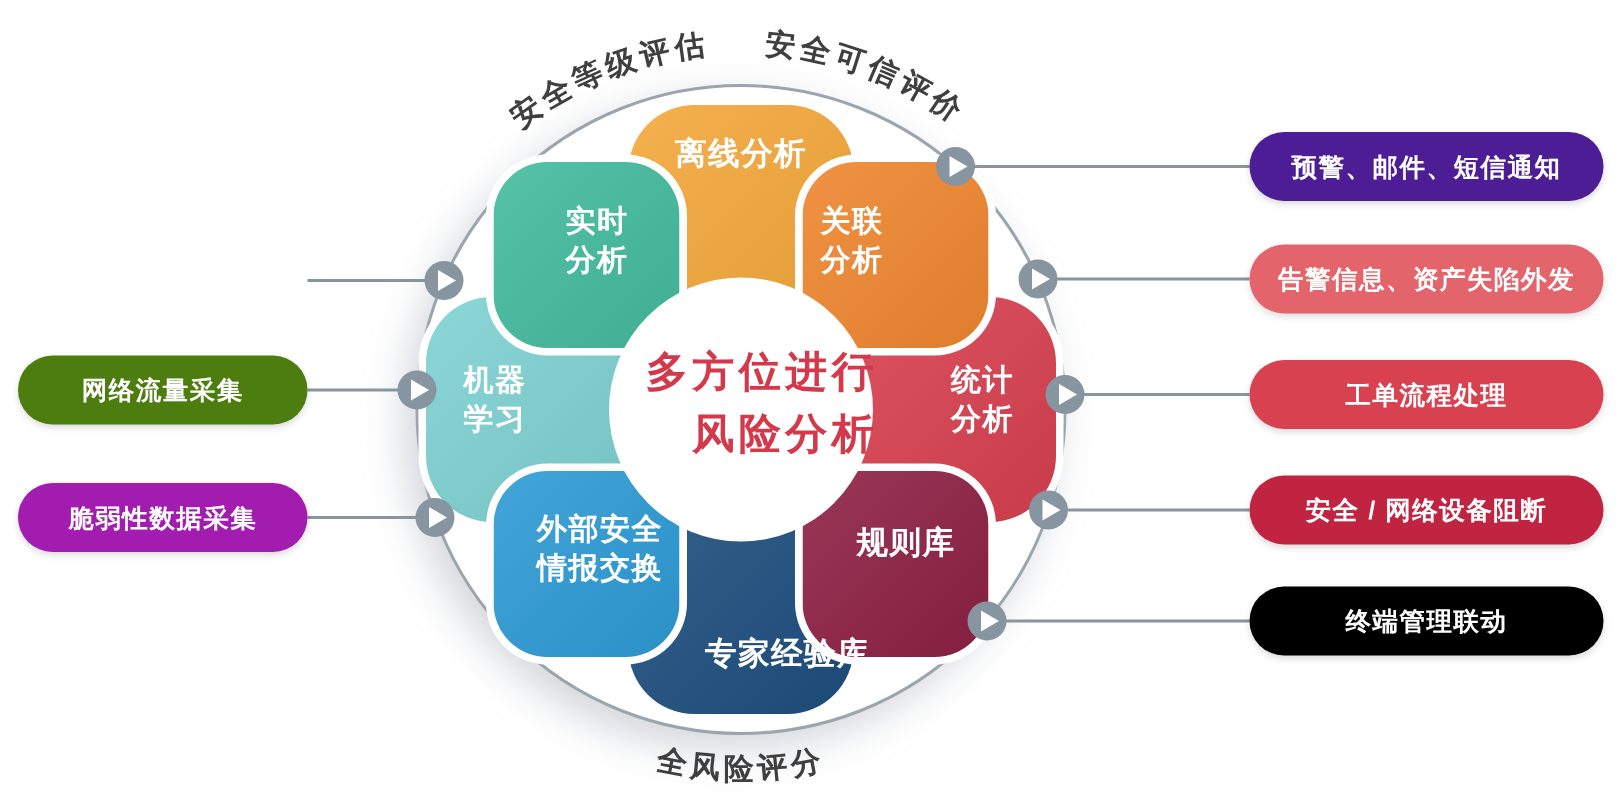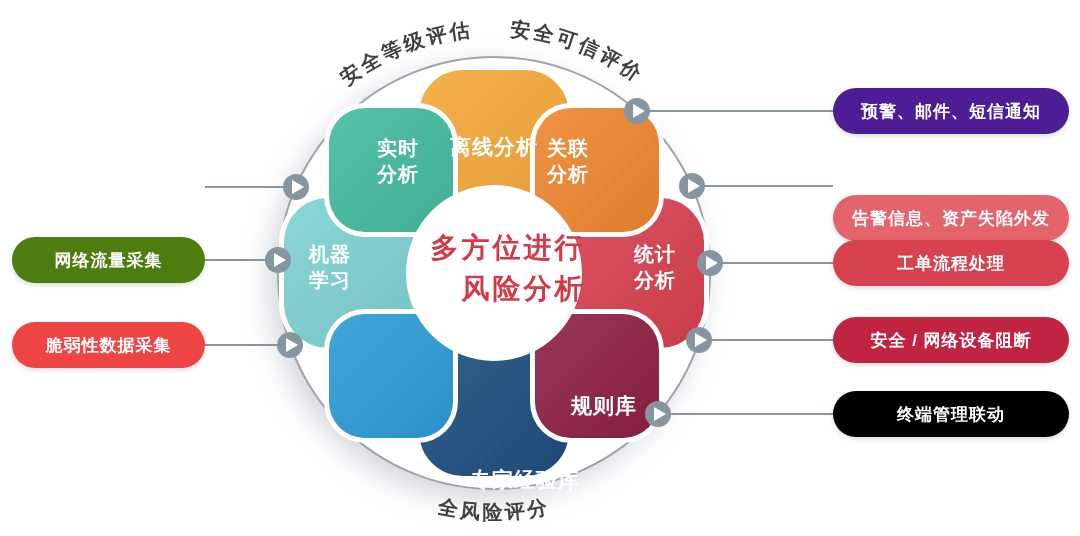--- a/index.html
+++ b/index.html
@@ -32,21 +32,21 @@
   #petal-correlation { left:535px; top:108px; }
   #petal-rule        { left:535px; top:314px; }
   #petal-external    { left:329px; top:314px; }
 
   .center-disc { position:absolute; z-index:3; left:406px; top:185px; width:176px; height:176px;
                  border-radius:50%; background:#fff; }
 
   .plabel { position:absolute; z-index:4; transform:translate(-50%,-50%);
             color:#fff; font-weight:bold; font-size:20px; line-height:1.3;
             letter-spacing:1px; text-align:center; white-space:pre-line; }
-  .plabel.big { font-size:21px;margin-top:44px; }
+  .plabel.big { font-size:21px; }
   #lbl-offline     { left:494px; top:103px; }
   #lbl-correlation { left:568px; top:161px; }
   #lbl-statistical { left:655px; top:267px; }
   #lbl-rule        { left:604px; top:362px; }
   #lbl-expert      { left:525px; top:436px; }
   #lbl-external    { left:400px; top:366px; }
   #lbl-machine     { left:330px; top:267px; }
   #lbl-realtime    { left:398px; top:161px; }
 
   .center-title { position:absolute; z-index:4; left:508px; top:269px;
@@ -92,39 +92,41 @@
 
   <div class="center-disc"></div>
 
   <div class="plabel big" id="lbl-offline">离线分析</div>
   <div class="plabel" id="lbl-correlation">关联
 分析</div>
   <div class="plabel" id="lbl-statistical">统计
 分析</div>
   <div class="plabel big" id="lbl-rule">规则库</div>
   <div class="plabel big" id="lbl-expert">专家经验库</div>
+  <div class="plabel" id="lbl-external">外部安全
+情报交换</div>
   <div class="plabel" id="lbl-machine">机器
 学习</div>
   <div class="plabel" id="lbl-realtime">实时
 分析</div>
 
   <div class="center-title" style="color: rgb(211, 57, 74);">多方位进行
 风险分析</div>
 
   <div class="flow-box in-box" id="in-1" style="background-color: #4d7c0f;">
       <span>网络流量采集</span>
     </div>
-  <div class="flow-box in-box" id="in-2" style="background-color: #ef4444;">
+  <div class="flow-box in-box" id="in-2" style="background-color: #a21caf;">
       <span>脆弱性数据采集</span>
     </div>
 
   <div class="flow-box out-box" id="out-0" style="background-color: #4c1d95;">
       <span>预警、邮件、短信通知</span>
     </div>
-  <div class="flow-box out-box" id="out-1" style="background-color: rgb(228, 100, 108); margin-top: 32px;">
+  <div class="flow-box out-box" id="out-1" style="background-color: rgb(228, 100, 108);">
       <span>告警信息、资产失陷外发</span>
     </div>
   <div class="flow-box out-box" id="out-2" style="background-color: rgb(216, 65, 79);">
       <span>工单流程处理</span>
     </div>
   <div class="flow-box out-box" id="out-3" style="background-color: rgb(192, 36, 64);">
       <span>安全 / 网络设备阻断</span>
     </div>
   <div class="flow-box out-box" id="out-4" style="background-color: #000000;">
       <span>终端管理联动</span>

